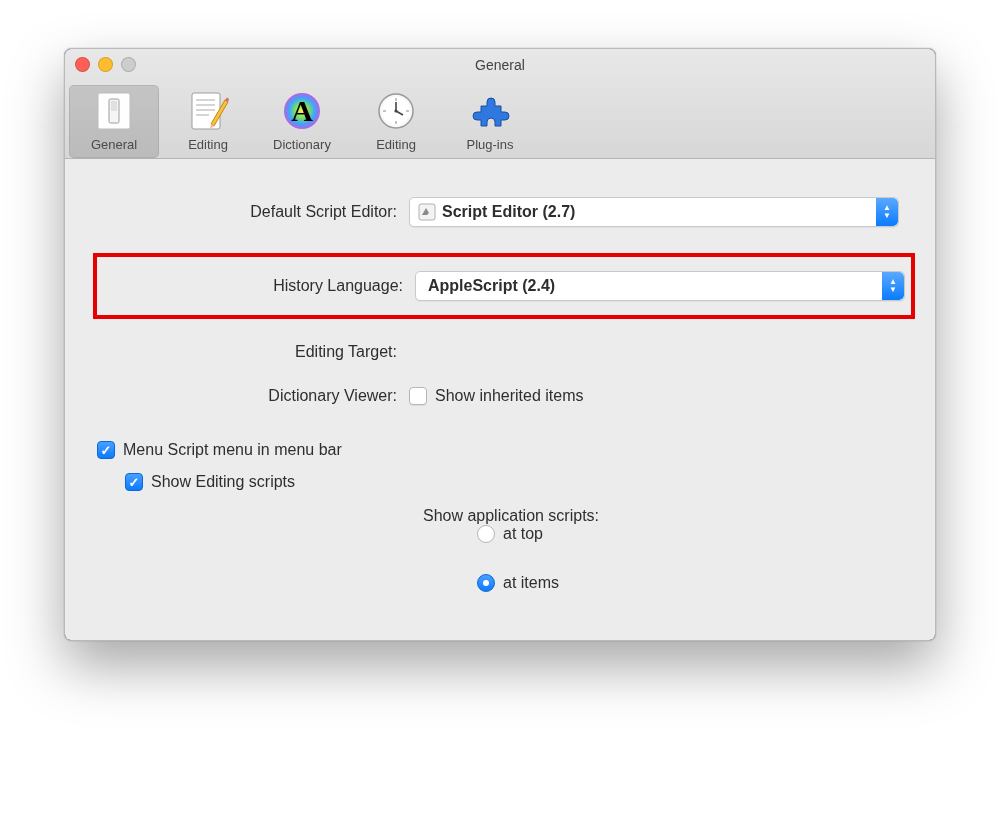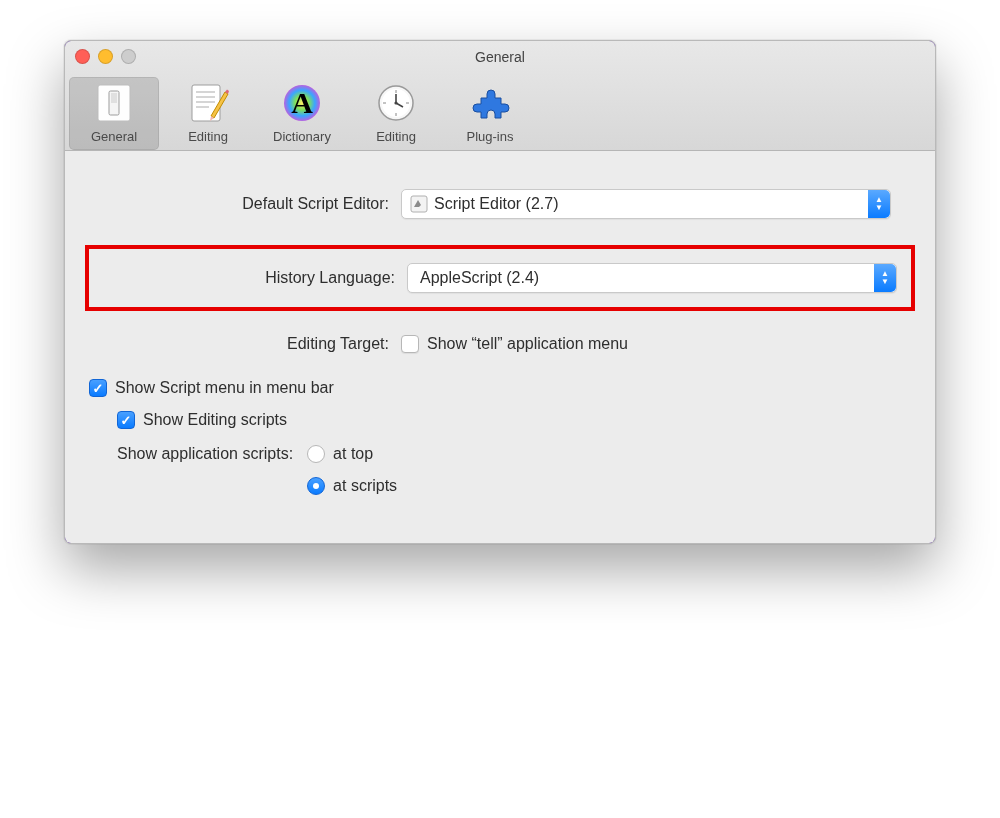--- a/index.html
+++ b/index.html
@@ -6,21 +6,21 @@
     margin: 0;
     padding: 40px;
     font-family: -apple-system, "Helvetica Neue", Helvetica, Arial, sans-serif;
     background: #fff;
     width: 1000px;
     height: 818px;
     box-sizing: border-box;
   }
   .window {
     width: 870px;
-    margin: 0 auto;
+    margin: 8px auto;
     background: #4c1d95;
     border: 1px solid #b9b9b9;
     border-radius: 7px;
     box-shadow: 0 25px 55px rgba(0,0,0,0.35), 0 0 0 1px rgba(0,0,0,0.05);
     overflow: hidden;
   }
   .titlebar {
     background: linear-gradient(#e8e8e8, #d7d7d7);
     border-bottom: 1px solid #b5b5b5;
     position: relative;
@@ -78,21 +78,21 @@
     width: 44px;
     height: 44px;
     margin-bottom: 4px;
     display: flex;
     align-items: center;
     justify-content: center;
   }
   .toolbar-label { }
   .content {
     background: #ececec;
-    padding: 38px 24px 48px 24px;
+    padding: 38px 24px 48px 32px;
   }
   .row {
     display: flex;
     align-items: center;
     margin-bottom: 26px;
   }
   .label-col {
     width: 300px;
     text-align: right;
     padding-right: 12px;
@@ -120,21 +120,21 @@
     font-size: 16px;
   }
   .popup .popup-icon {
     width: 18px;
     height: 18px;
     margin-right: 6px;
     display: inline-flex;
     align-items: center;
     justify-content: center;
   }
-  .popup .popup-text { flex: 1; }
+  .popup .popup-text { flex: 1; font-weight: bold; }
   .popup .popup-arrows {
     width: 22px;
     height: 100%;
     background: linear-gradient(#5aa9ff, #0a7bff);
     border-top-right-radius: 5px;
     border-bottom-right-radius: 5px;
     display: flex;
     flex-direction: column;
     align-items: center;
     justify-content: center;
@@ -198,26 +198,27 @@
     background: #fff;
   }
   .subrow {
     display: flex;
     align-items: center;
     margin-top: 14px;
   }
   .indent-1 { padding-left: 28px; }
   .app-scripts-row {
     display: flex;
-    align-items: flex-start;
+    align-items: center;
     margin-top: 16px;
     padding-left: 28px;
+    flex-direction: column;
   }
   .app-scripts-label { margin-right: 14px; }
-  .radio-stack { display: flex; flex-direction: column; gap: 14px; }
+  .radio-stack { display: flex; flex-direction: column; gap: 31px; }
   .radio-line { display: flex; align-items: center; }
 </style>
 </head>
 <body>
 
 <div class="window">
 
   <div class="titlebar">
     <div class="titlebar-top">
       <div class="traffic-lights">
@@ -337,47 +338,50 @@
               <span>▲</span>
                 <span>▼</span>
             </span>
           </div>
         </div>
       </div>
     </div>
 
     <div class="row">
       <div class="label-col">Editing Target:</div>
+    </div>
+
+    <div class="row" style="margin-bottom:36px">
+      <div class="label-col">Dictionary Viewer:</div>
       <div class="field-col">
         <span class="checkbox unchecked"></span>
-        <span>Show “tell” application menu</span>
-      </div>
-    </div>
-
+        <span>Show inherited items</span>
+      </div>
+    </div>
 
     <div class="row" style="align-items:flex-start; margin-bottom:0">
       <div class="field-col" style="display:block">
         <div style="display:flex;align-items:center">
           <span class="checkbox checked">✓</span>
-          <span>Show Script menu in menu bar</span>
+          <span>Menu Script menu in menu bar</span>
         </div>
         <div class="subrow indent-1">
           <span class="checkbox checked">✓</span>
           <span>Show Editing scripts</span>
         </div>
         <div class="app-scripts-row">
           <span class="app-scripts-label">Show application scripts:</span>
           <div class="radio-stack">
             <div class="radio-line">
               <span class="radio unchecked"></span>
               <span>at top</span>
             </div>
             <div class="radio-line">
               <span class="radio checked"></span>
-              <span>at scripts</span>
+              <span>at items</span>
             </div>
           </div>
         </div>
       </div>
     </div>
 
   </div>
 </div>
 
 </body></html>

